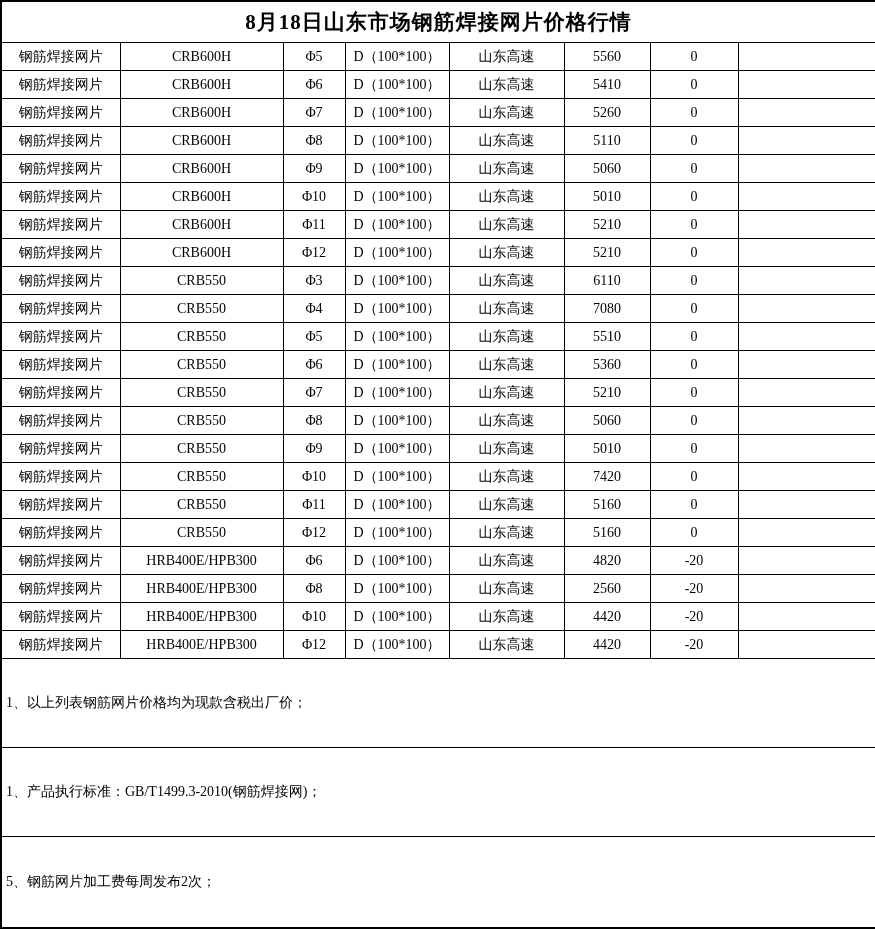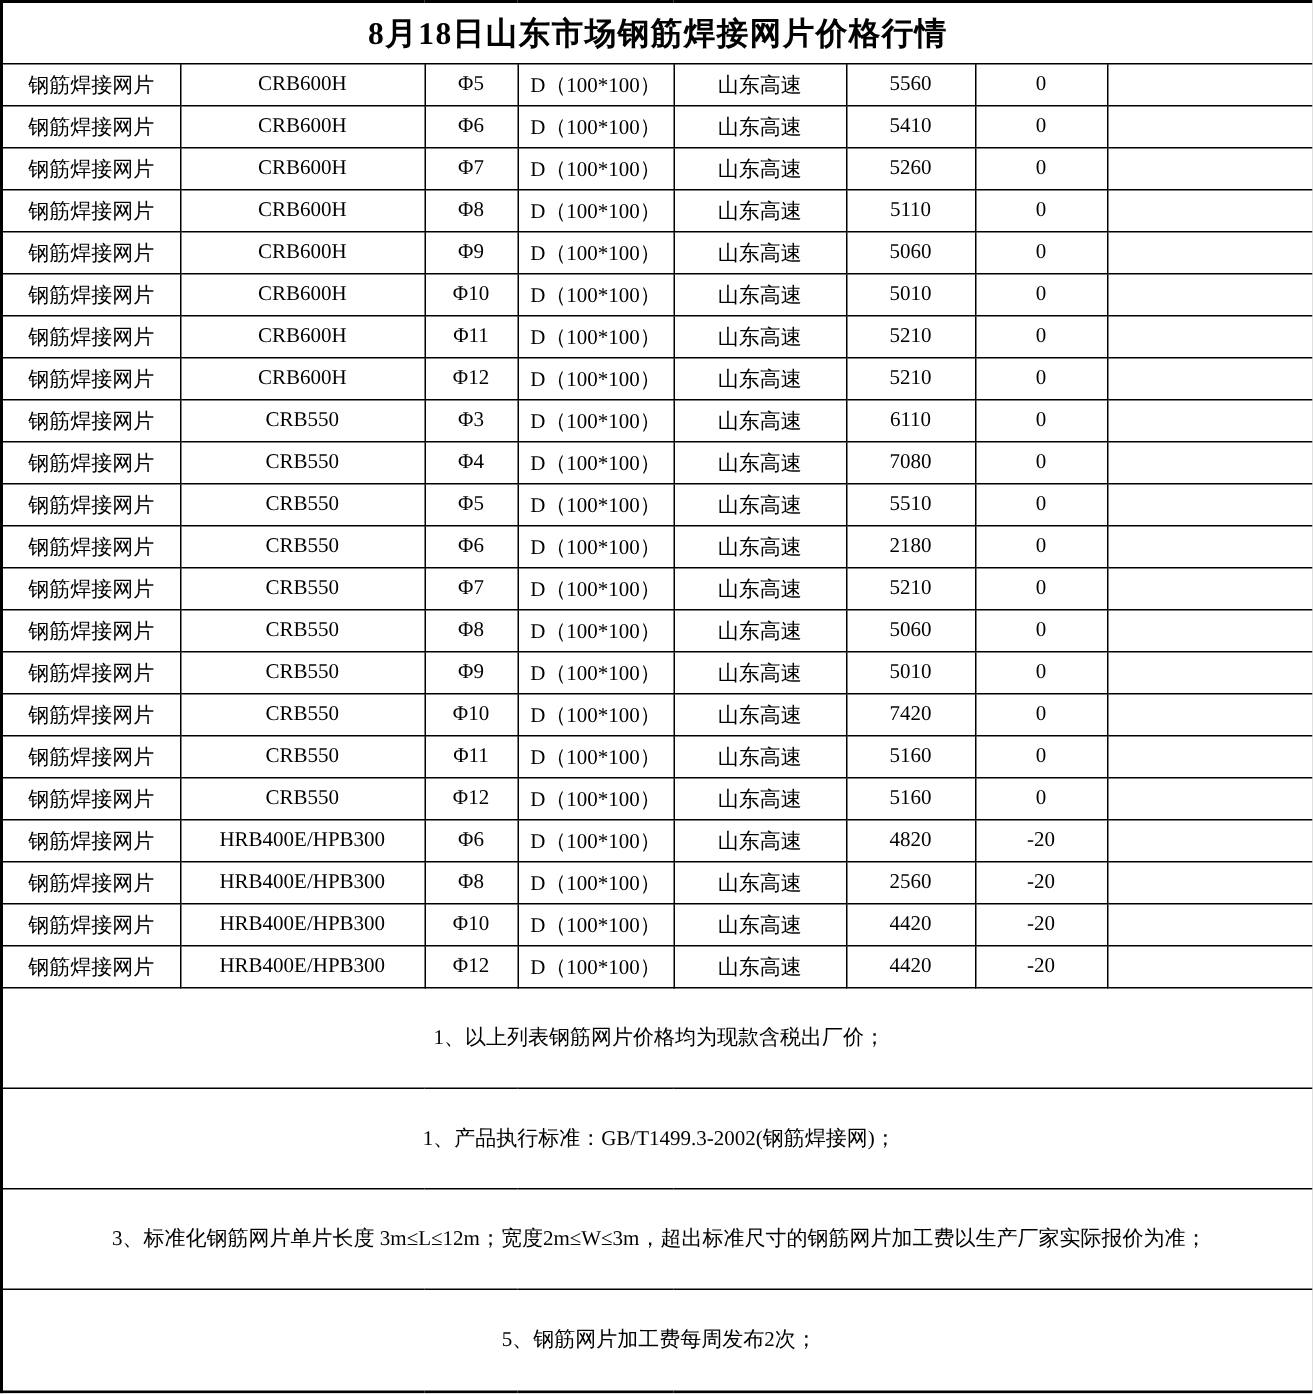--- a/index.html
+++ b/index.html
@@ -43,21 +43,21 @@
     font-size: 15px;
     font-weight: normal;
     white-space: pre-line;
     line-height: 1.35;
   }
   tr.data-row td {
     height: 27px;
     font-size: 14px;
   }
   tr.note-row td {
-    text-align: center;
+    text-align: left;
     font-size: 14px;
     padding-left: 4px;
   }
 </style>
 </head>
 <body>
 
 <div class="sheet">
   <table class="grid">
     <colgroup id="colgroup">
@@ -183,21 +183,21 @@
           <td>5510</td>
           <td>0</td>
           <td></td>
         </tr>
         <tr class="data-row">
           <td>钢筋焊接网片</td>
           <td>CRB550</td>
           <td>Φ6</td>
           <td>D（100*100）</td>
           <td>山东高速</td>
-          <td>2180</td>
+          <td>5360</td>
           <td>0</td>
           <td></td>
         </tr>
         <tr class="data-row">
           <td>钢筋焊接网片</td>
           <td>CRB550</td>
           <td>Φ7</td>
           <td>D（100*100）</td>
           <td>山东高速</td>
           <td>5210</td>
@@ -291,23 +291,20 @@
           <td>D（100*100）</td>
           <td>山东高速</td>
           <td>4420</td>
           <td>-20</td>
           <td></td>
         </tr>
         <tr class="note-row">
           <td colspan="8">1、以上列表钢筋网片价格均为现款含税出厂价；</td>
         </tr>
         <tr class="note-row">
-          <td colspan="8">1、产品执行标准：GB/T1499.3-2002(钢筋焊接网)；</td>
-        </tr>
-        <tr class="note-row">
-          <td colspan="8">3、标准化钢筋网片单片长度 3m≤L≤12m；宽度2m≤W≤3m，超出标准尺寸的钢筋网片加工费以生产厂家实际报价为准；</td>
+          <td colspan="8">1、产品执行标准：GB/T1499.3-2010(钢筋焊接网)；</td>
         </tr>
         <tr class="note-row">
           <td colspan="8">5、钢筋网片加工费每周发布2次；</td>
         </tr>
       </tbody>
   </table>
 </div>
 
 </body></html>

